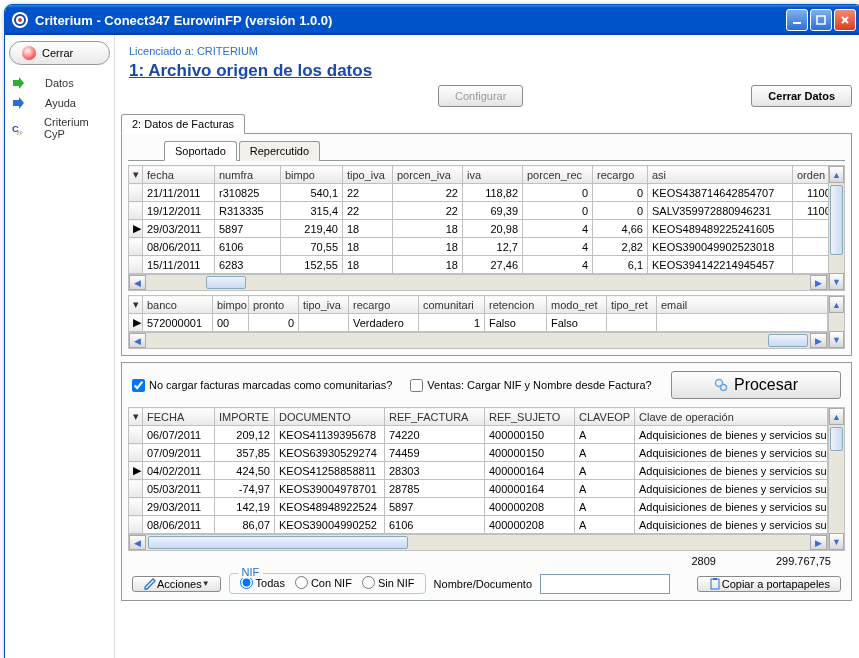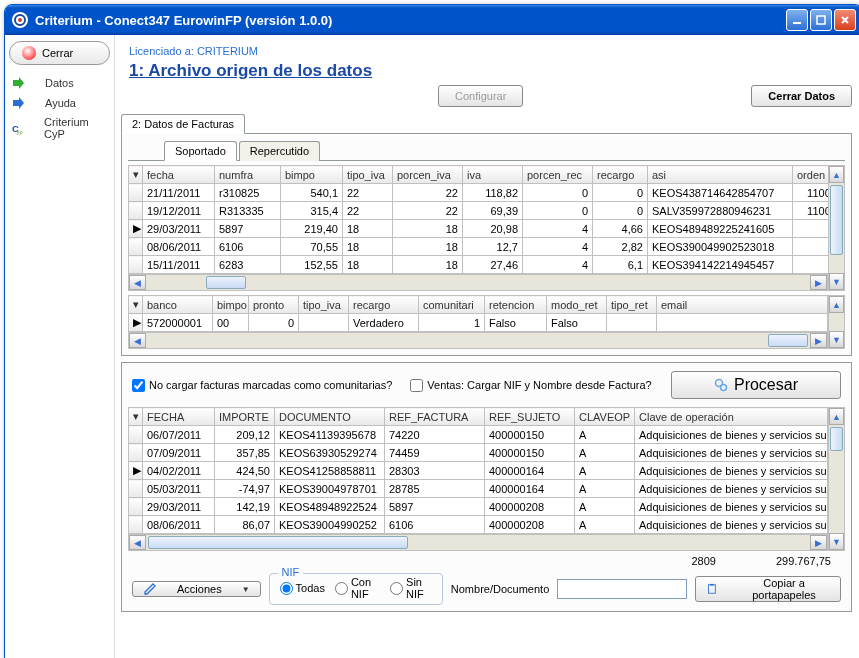--- a/index.html
+++ b/index.html
@@ -53,21 +53,21 @@
 .midpanel { border: 1px solid #919b9c; background: #fcfcfc; padding: 6px; margin-top: 6px; }
 .optrow { display: flex; align-items: center; gap: 18px; padding: 2px 4px 8px 4px; }
 .chk { display: inline-flex; align-items: center; gap: 4px; }
 .chk input { width: 13px; height: 13px; }
 .proc-btn { margin-left: auto; border: 1px solid #8a8a8a; background: linear-gradient(to bottom,#fff,#e4e4e4); padding: 4px 42px; border-radius: 3px; cursor: pointer; display: inline-flex; align-items: center; gap: 6px; font-size: 16px; }
 .gear { width: 14px; height: 14px; }
 
 .totals { display: flex; gap: 60px; justify-content: flex-end; padding: 4px 14px 2px 0; font-size: 11px; }
 
 .footer { display: flex; align-items: center; gap: 8px; padding: 4px 4px 0 4px; }
-.acc-btn { border: 1px solid #8a8a8a; background: linear-gradient(to bottom,#fff,#e4e4e4); padding: 0 10px; border-radius: 3px; cursor: pointer; display: inline-flex; align-items: center; gap: 20px; font-size: 11px; }
+.acc-btn { border: 1px solid #8a8a8a; background: linear-gradient(to bottom,#fff,#e4e4e4); padding: 0 10px; border-radius: 3px; cursor: pointer; display: inline-flex; align-items: center; gap: 0; font-size: 11px; }
 .pencil { width: 14px; height: 14px; }
 .tri { font-size: 8px; color: #333; }
 .nifgroup { border: 1px solid #b8c6df; border-radius: 4px; padding: 2px 10px 4px 10px; display: flex; align-items: center; gap: 10px; position: relative; }
 .nifgroup .legend { position: absolute; top: -8px; left: 8px; background: #fcfcfc; color: #2a6fd6; padding: 0 4px; font-size: 11px; }
 .rad { display: inline-flex; align-items: center; gap: 3px; }
 .textin { border: 1px solid #7f9db9; height: 20px; padding: 0 4px; font-size: 11px; }
 </style>
 </head>
 <body>
 

